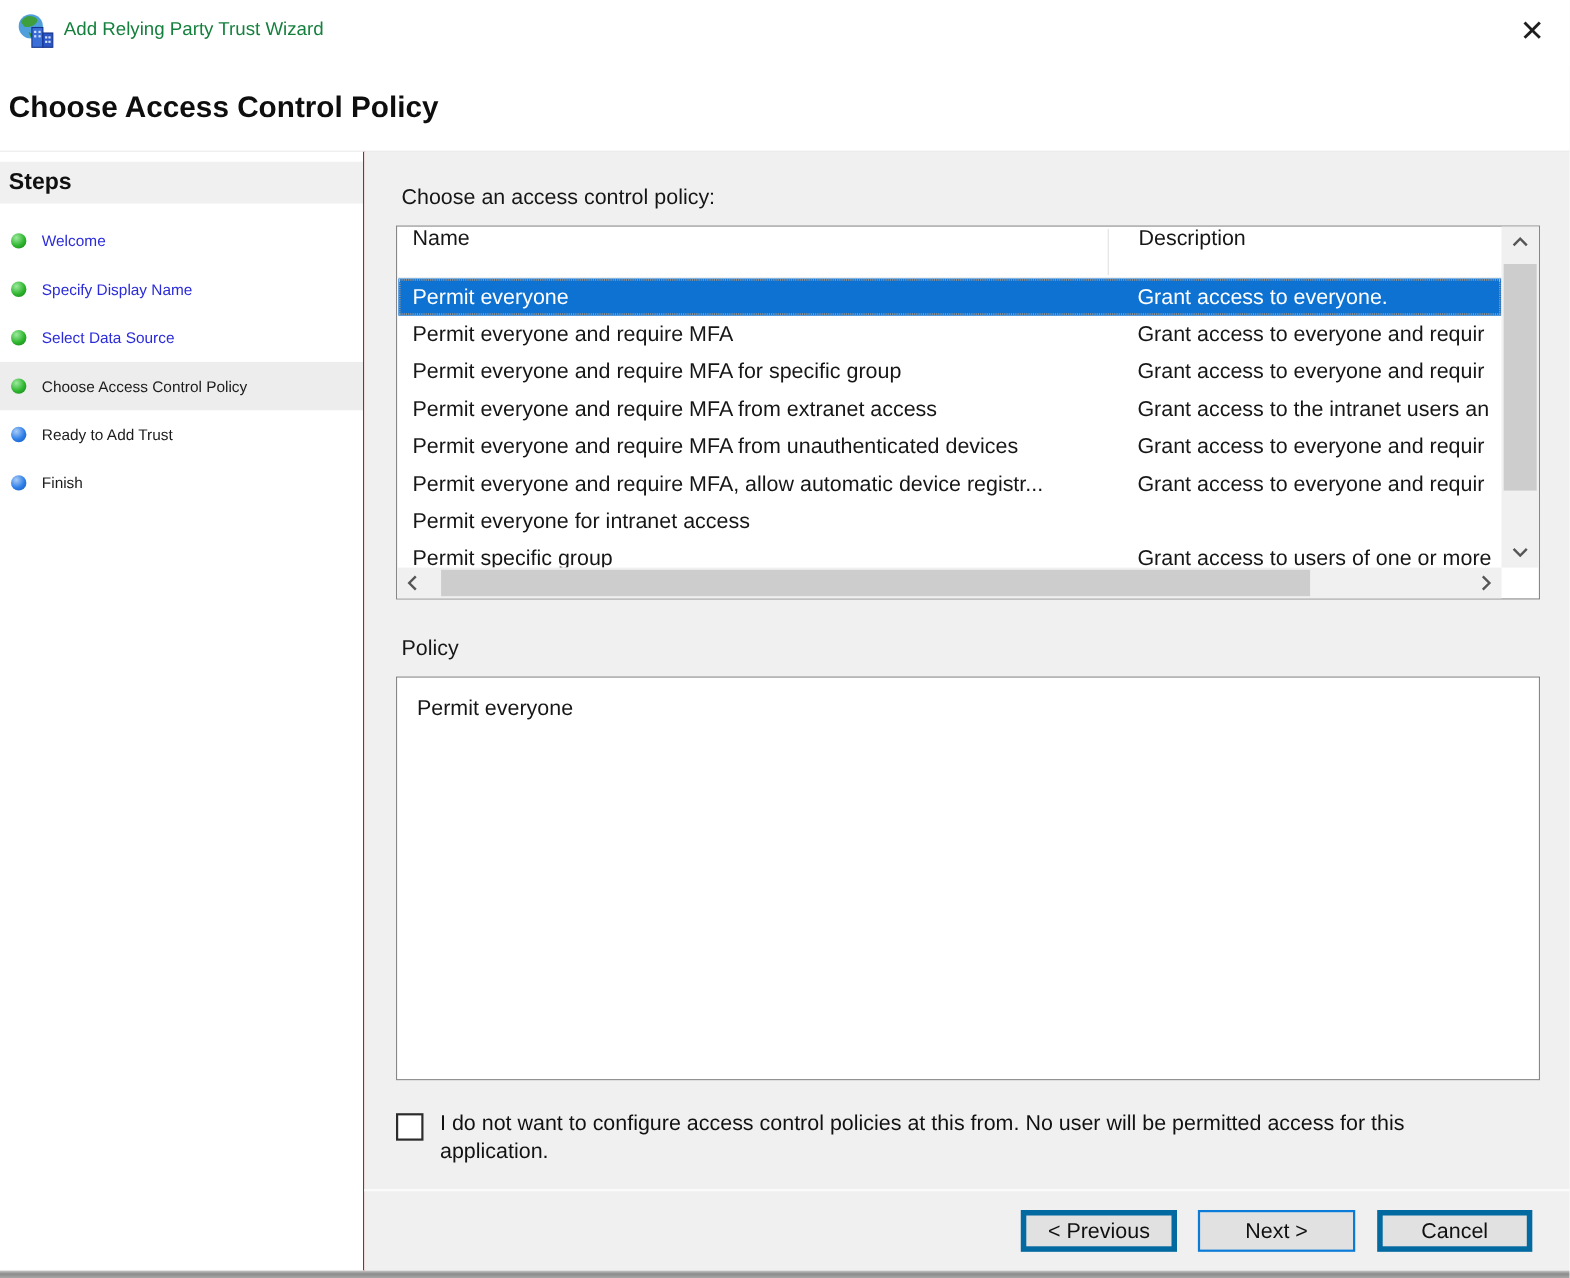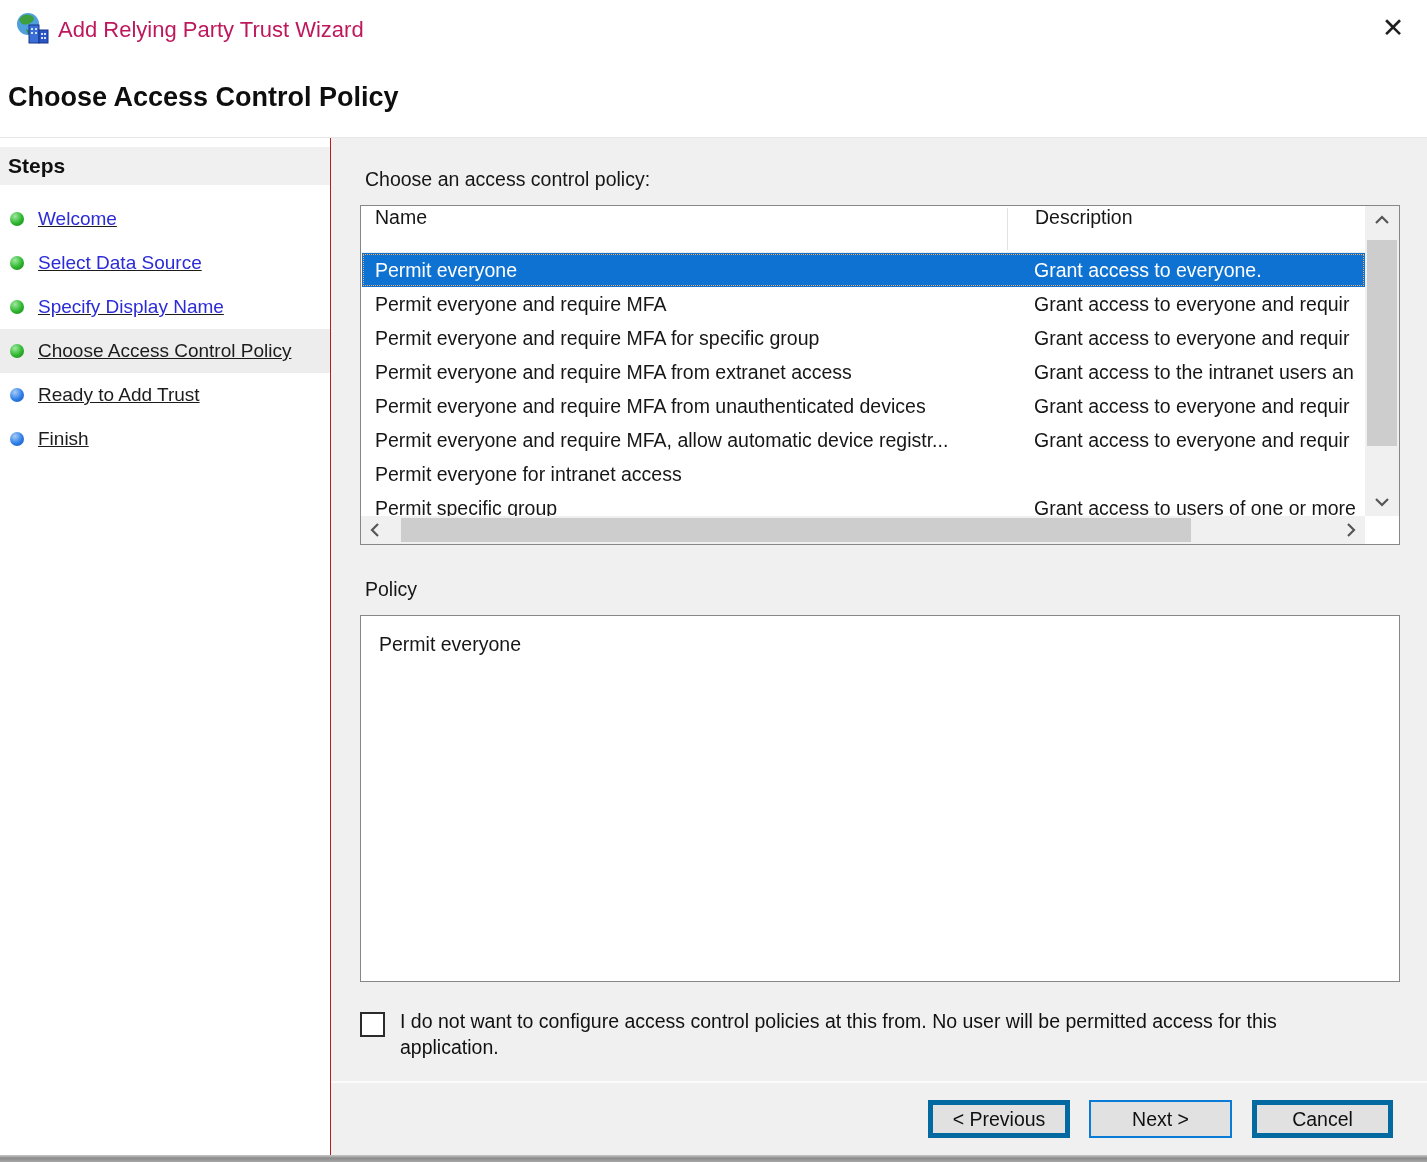--- a/index.html
+++ b/index.html
@@ -5,33 +5,33 @@
   html,body{margin:0;padding:0;}
   body{
     width:1427px;height:1162px;position:relative;overflow:hidden;
     background:#ffffff;
     font-family:"Liberation Sans", sans-serif;
     -webkit-font-smoothing:antialiased;
   }
   
   .titlebar{position:absolute;left:0;top:0;right:0;height:60px;background:#fff;}
   .app-icon{position:absolute;left:14px;top:11px;width:38px;height:38px;}
-  .title-text{position:absolute;left:58px;top:17px;font-size:22px;color:#be185d;}
+  .title-text{position:absolute;left:58px;top:17px;font-size:17px;color:#15803d;}
   .close-btn{position:absolute;right:16px;top:10px;width:36px;height:36px;
     display:flex;align-items:center;justify-content:center;
     font-size:27px;font-weight:300;color:#1f1f1f;cursor:default;}
   
   .page-heading{position:absolute;left:8px;top:82px;font-size:27px;font-weight:bold;color:#0e0e0e;}
   .top-sep{position:absolute;left:0;top:137px;right:0;height:1px;background:#e7e7e7;}
   
   .sidebar{position:absolute;left:0;top:138px;width:330px;height:1017px;background:#fff;border-right:2px solid #b91c1c;}
   .steps-header{margin-top:9px;height:38px;background:#f0f0f0;display:flex;align-items:center;
     padding-left:8px;font-size:21px;font-weight:bold;color:#101010;}
   .steps-list{margin-top:12px;}
-  .step{position:relative;padding:9px 12px 9px 38px;font-size:19px;line-height:26px;color:#1c1c1c;text-decoration:underline;}
+  .step{position:relative;padding:9px 12px 9px 38px;font-size:14px;line-height:26px;color:#1c1c1c;}
   .step .bullet{position:absolute;left:10px;top:15px;width:14px;height:14px;border-radius:50%;}
   .step.done .bullet{background:radial-gradient(circle at 35% 30%, #9dea9d, #2eb52e 55%, #157c15);}
   .step.current .bullet{background:radial-gradient(circle at 35% 30%, #9dea9d, #2eb52e 55%, #157c15);}
   .step.todo .bullet{background:radial-gradient(circle at 35% 30%, #a8ccf7, #2d7ee8 55%, #1556b4);}
   .step.done .step-label{color:#2b2bd8;}
   .step.current{background:#ededed;}
   .step.current .step-label{color:#1c1c1c;}
   
   .main{position:absolute;left:331px;top:138px;width:1096px;height:1017px;background:#f0f0f0;}
   .list-label{position:absolute;left:34px;top:30px;font-size:19.5px;color:#161616;}
@@ -106,25 +106,25 @@
 
 <div class="sidebar">
   <div class="steps-header">Steps</div>
   <div class="steps-list">
       <div class="step done">
     <span class="bullet"></span>
     <span class="step-label">Welcome</span>
   </div>
       <div class="step done">
     <span class="bullet"></span>
+    <span class="step-label">Specify Display Name</span>
+  </div>
+      <div class="step done">
+    <span class="bullet"></span>
     <span class="step-label">Select Data Source</span>
-  </div>
-      <div class="step done">
-    <span class="bullet"></span>
-    <span class="step-label">Specify Display Name</span>
   </div>
       <div class="step current">
     <span class="bullet"></span>
     <span class="step-label">Choose Access Control Policy</span>
   </div>
       <div class="step todo">
     <span class="bullet"></span>
     <span class="step-label">Ready to Add Trust</span>
   </div>
       <div class="step todo">

